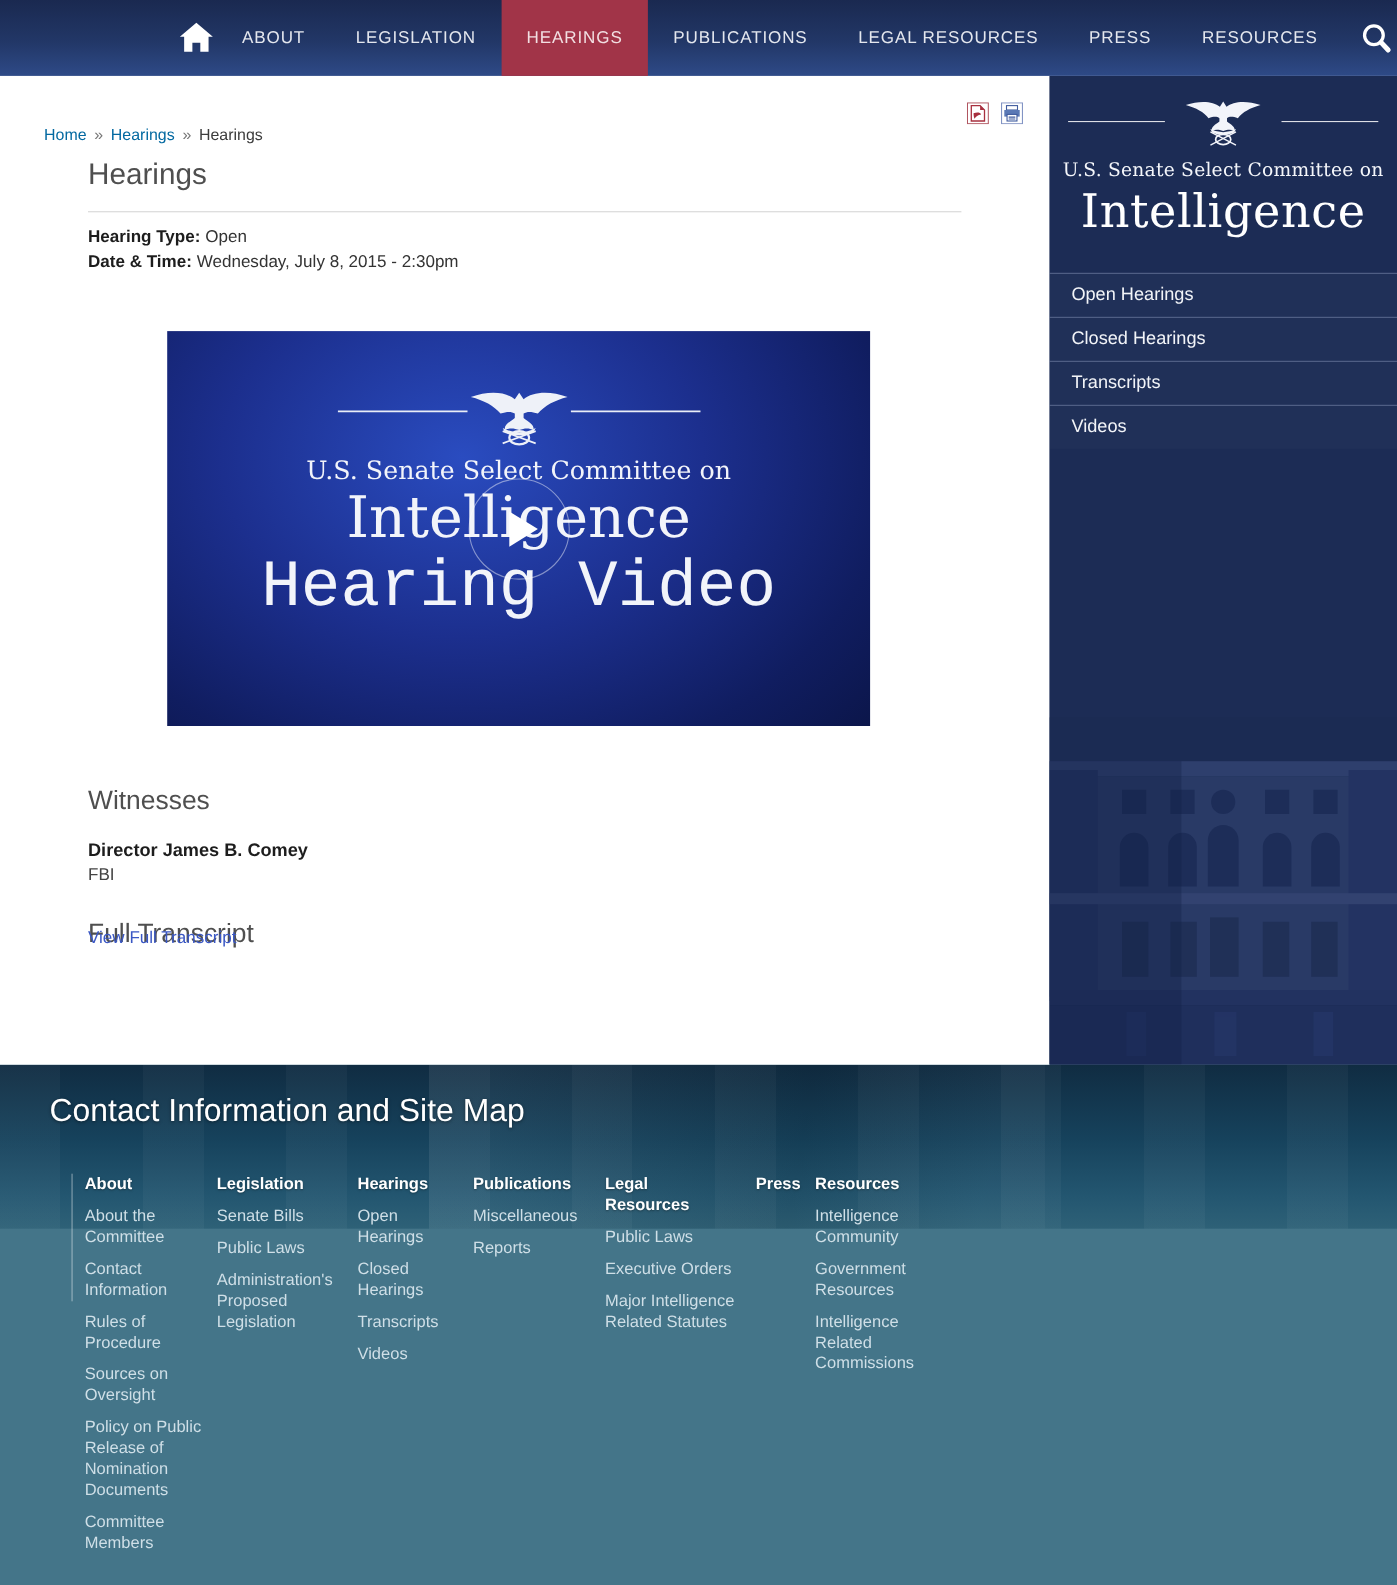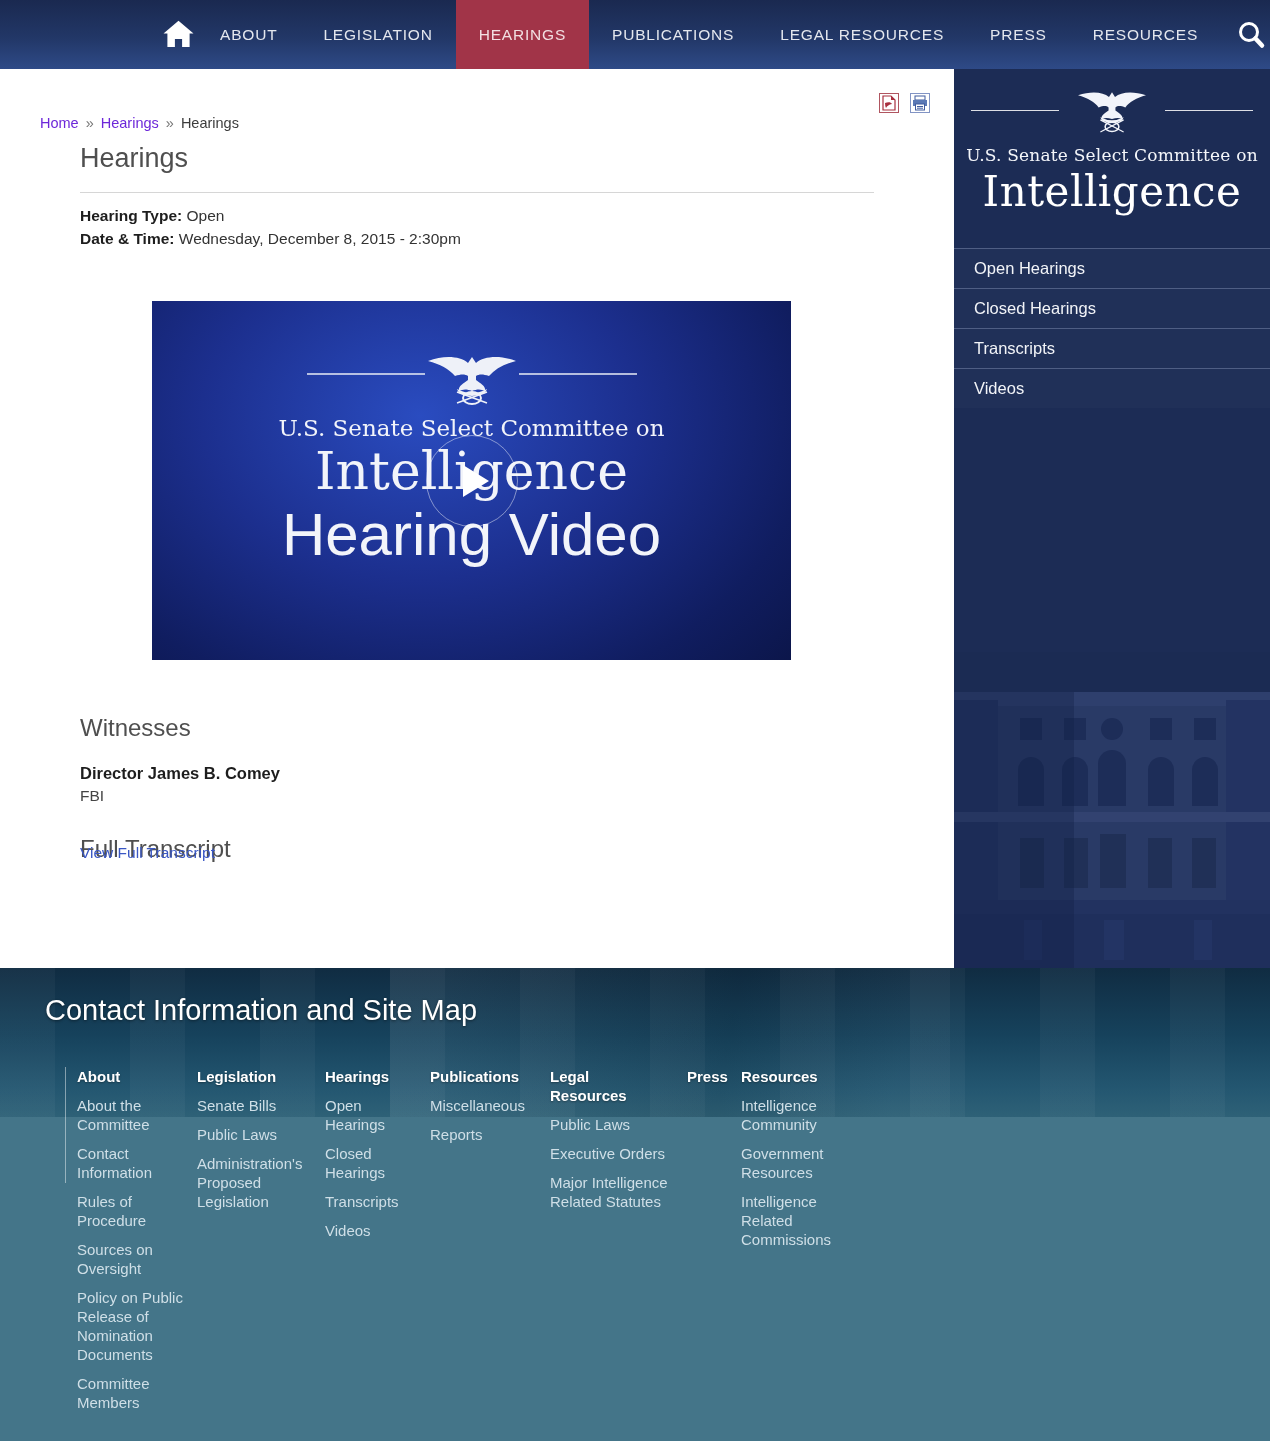--- a/index.html
+++ b/index.html
@@ -41,21 +41,21 @@
     background:#1c2c55; color:#fff; overflow:hidden;
   }
 
   
   .tool-icons { position:absolute; top:24px; right:24px; display:flex; gap:11px; }
   .tool-icons .ticon { width:20px; height:20px; cursor:pointer; }
 
   .breadcrumb {
     position:absolute; top:46px; left:40px; font-size:14.5px; color:#666;
   }
-  .breadcrumb a { color:#6d28d9; text-decoration:none; cursor:pointer; }
+  .breadcrumb a { color:#0369a1; text-decoration:none; cursor:pointer; }
   .breadcrumb .sep { color:#777; margin:0 7px; }
   .breadcrumb .current { color:#3c3c3c; }
 
   .page-title {
     position:absolute; top:74px; left:80px; width:794px;
     font-size:27px; font-weight:400; color:#4f4f4f;
     padding-bottom:18px; border-bottom:1px solid #d6d6d6;
   }
 
   .details { position:absolute; top:136px; left:80px; font-size:15.5px; line-height:22.5px; color:#333; }
@@ -63,21 +63,21 @@
 
   .video {
     position:absolute; top:232px; left:152px; width:639px; height:359px;
     background:radial-gradient(ellipse 90% 120% at 42% 32%, #2a4cc0 0%, #1c2f8e 38%, #101d60 68%, #081039 100%);
     display:flex; flex-direction:column; align-items:center;
     cursor:pointer;
   }
   .video .v-eagle { margin-top:50px; width:330px; display:flex; align-items:center; justify-content:center; }
   .video .v-line1 { font-family:"DejaVu Serif", serif; font-size:23px; color:#f2f4fa; margin-top:8px; }
   .video .v-line2 { font-family:"DejaVu Serif", serif; font-size:52px; color:#f2f4fa; margin-top:2px; line-height:56px; }
-  .video .v-line3 { font-family:Liberation Sans, sans-serif; font-size:60px; color:#f2f4fa; margin-top:4px; line-height:64px; }
+  .video .v-line3 { font-family:Liberation Mono, monospace; font-size:60px; color:#f2f4fa; margin-top:4px; line-height:64px; }
   .play-overlay {
     position:absolute; top:50%; left:50%; width:92px; height:92px; margin:-46px 0 0 -46px;
     border:1px solid rgba(255,255,255,.45); border-radius:50%;
     display:flex; align-items:center; justify-content:center;
   }
   .play-overlay .tri {
     width:0; height:0; margin-left:8px;
     border-top:16px solid transparent; border-bottom:16px solid transparent;
     border-left:26px solid #ffffff;
   }
@@ -199,21 +199,21 @@
   </div>
 
   <div class="breadcrumb">
     <a>Home</a><span class="sep">»</span><a>Hearings</a><span class="sep">»</span><span class="current">Hearings</span>
   </div>
 
   <h1 class="page-title">Hearings</h1>
 
   <div class="details">
     <div><b>Hearing Type:</b> <span>Open</span></div>
-    <div><b>Date &amp; Time:</b> <span>Wednesday, December 8, 2015 - 2:30pm</span></div>
+    <div><b>Date &amp; Time:</b> <span>Wednesday, July 8, 2015 - 2:30pm</span></div>
   </div>
 
   <div class="video">
     <div class="v-eagle">
       <svg width="330" height="56" viewBox="0 0 330 56">
         <line x1="0" y1="23" x2="118" y2="23" stroke="#e9edf6" stroke-width="1.6"></line>
         <line x1="212" y1="23" x2="330" y2="23" stroke="#e9edf6" stroke-width="1.6"></line>
         <g fill="#eef1f8">
           <path d="M165 6 l4 6 c8 -7 24 -8 40 -2 c-12 3 -21 8 -27 15 c-6 -2 -10 -2 -13 0 l0 4 c5 4 10 6 9 11 c-4 -2 -8 -2 -13 0 c-5 -2 -9 -2 -13 0 c-1 -5 4 -7 9 -11 l0 -4 c-3 -2 -7 -2 -13 0 c-6 -7 -15 -12 -27 -15 c16 -6 32 -5 40 2 Z"></path>
           <path d="M150 38 q15 8 30 0 l-2 4 q-13 6 -26 0 Z"></path>

